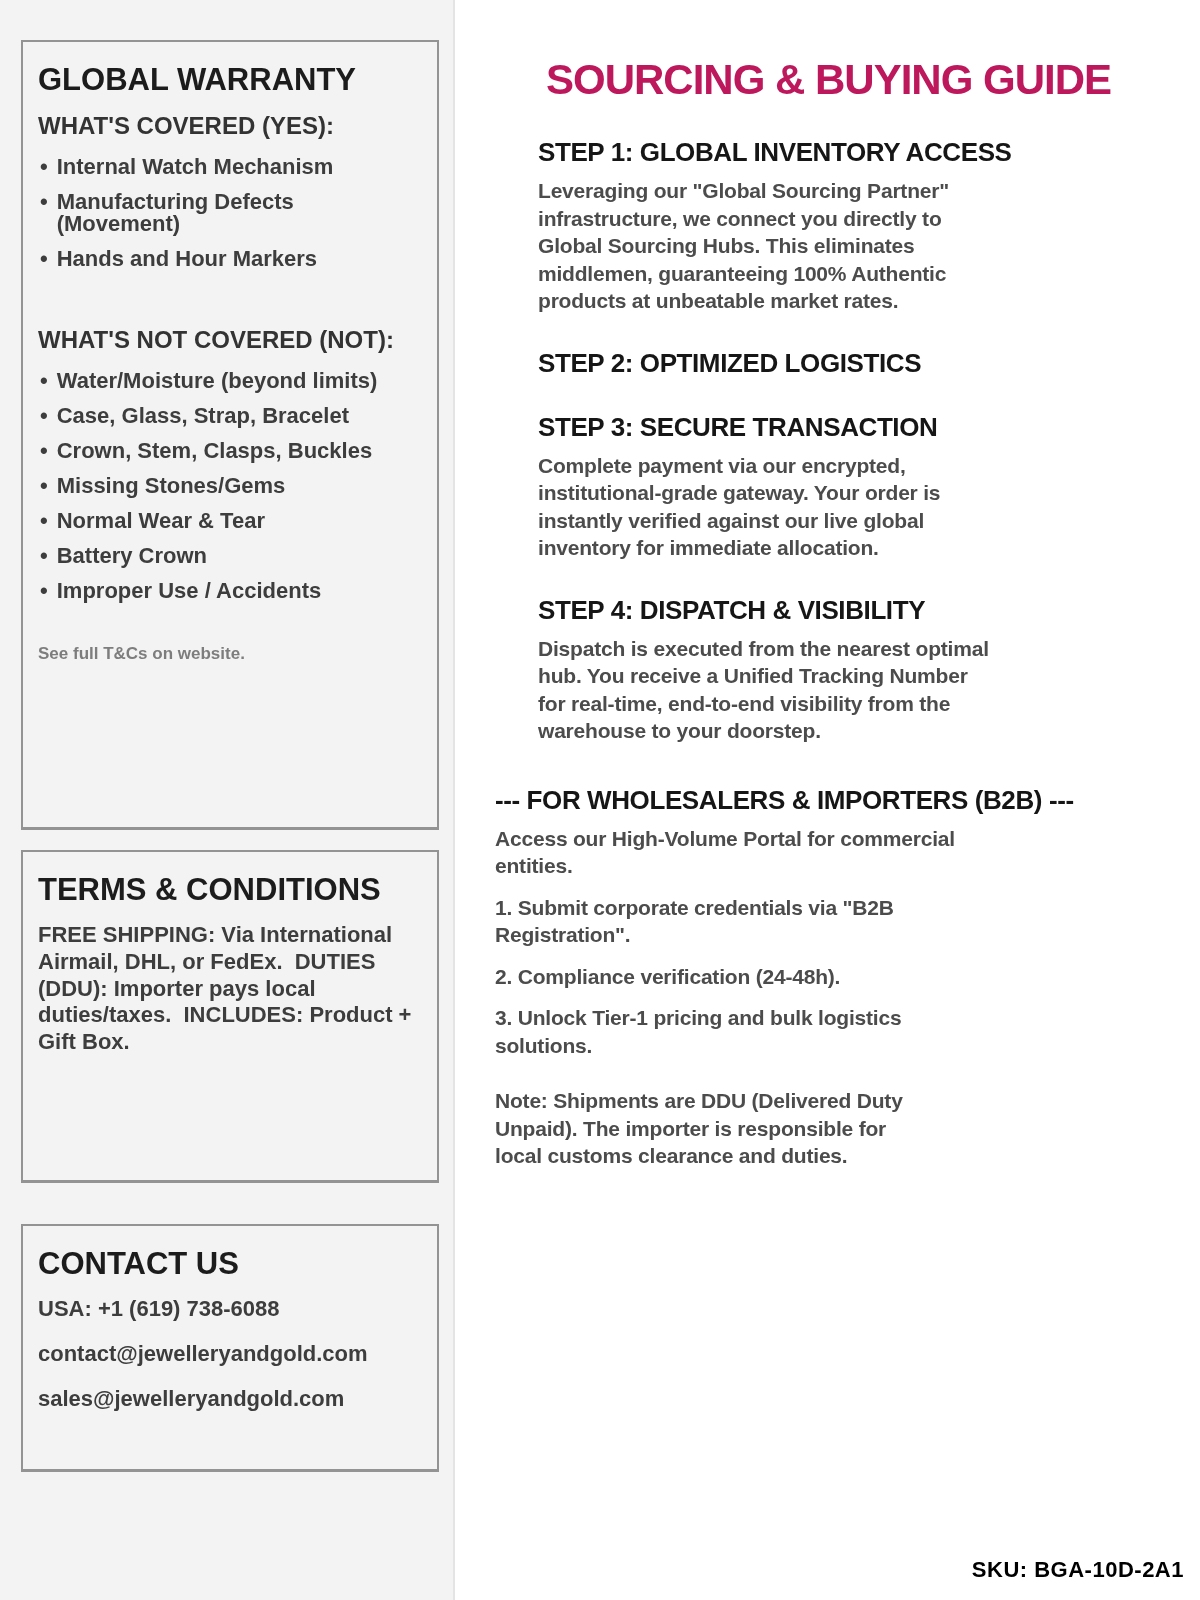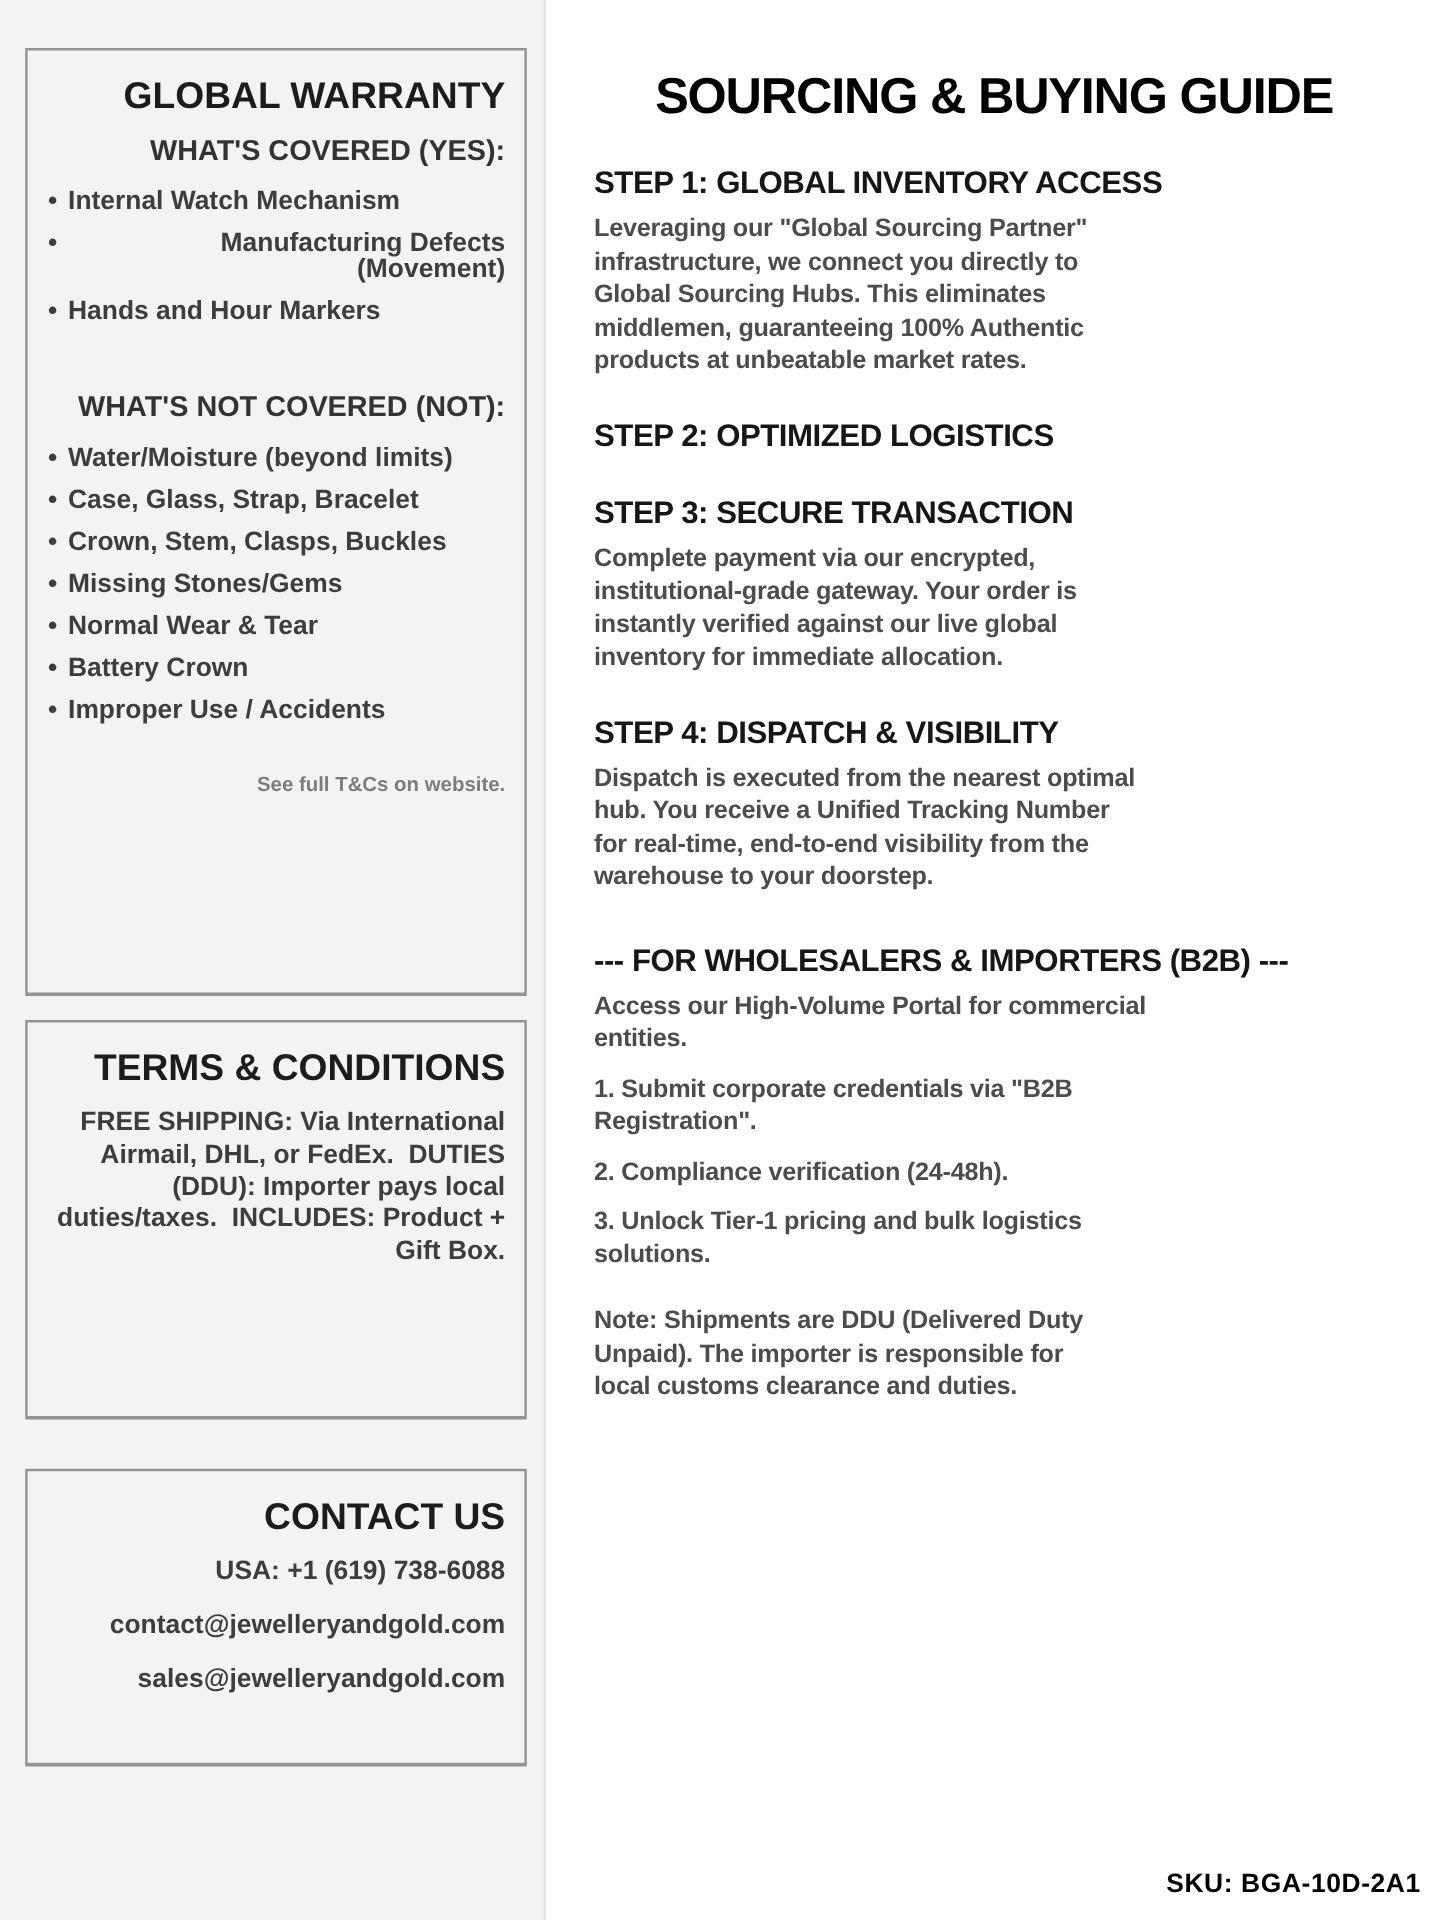--- a/index.html
+++ b/index.html
@@ -9,21 +9,21 @@
     -webkit-font-smoothing:antialiased;overflow:hidden;
   }
   
   .sidebar{
     position:absolute;left:0;top:0;width:455px;height:1600px;
     background:#f3f3f3;border-right:2px solid #e4e4e4;box-sizing:border-box;
   }
   .panel{
     box-sizing:border-box;margin-left:21px;width:418px;
     border:2px solid #939393;border-bottom-width:3px;
-    padding:20px 16px 20px 15px;background:#f3f3f3;text-align:right;
+    padding:20px 16px 20px 15px;background:#f3f3f3;
   }
   .panel-warranty{margin-top:40px;height:790px;}
   .panel-terms{margin-top:20px;height:333px;}
   .panel-contact{margin-top:41px;height:248px;}
   .panel h2{
     margin:0 0 14px 0;font-size:31px;font-weight:bold;color:#1c1c1c;letter-spacing:0;
   }
   .sub-head{
     font-size:24px;font-weight:bold;color:#333333;margin:0 0 16px 0;letter-spacing:0;
   }
@@ -46,24 +46,24 @@
   .contact-line{
     font-size:22px;font-weight:bold;color:#3d3d3d;margin:0 0 19px 0;
   }
   
   .main{
     position:absolute;left:455px;top:0;width:745px;height:1600px;
     background:#ffffff;box-sizing:border-box;padding:0 38px 0 40px;
   }
   .main-title{
     margin:56px 0 0 0;text-align:center;
-    font-size:42px;font-weight:bold;color:#000000;
+    font-size:42px;font-weight:bold;color:#be185d;
     letter-spacing:-1px;font-stretch:condensed;
   }
-  .step{margin-top:33px;}
+  .step{margin-top:33px;margin-left:43px;}
   .step-head{
     margin:0 0 9px 0;font-size:26px;font-weight:bold;color:#161616;
     letter-spacing:-0.4px;font-stretch:condensed;
   }
   .step-body{
     margin:0;font-size:21px;font-weight:bold;color:#4c4c4c;line-height:1.31;
     letter-spacing:-0.2px;white-space:pre-wrap;font-stretch:condensed;
   }
   .b2b{margin-top:40px;}
   .b2b-intro{margin-top:9px;}

